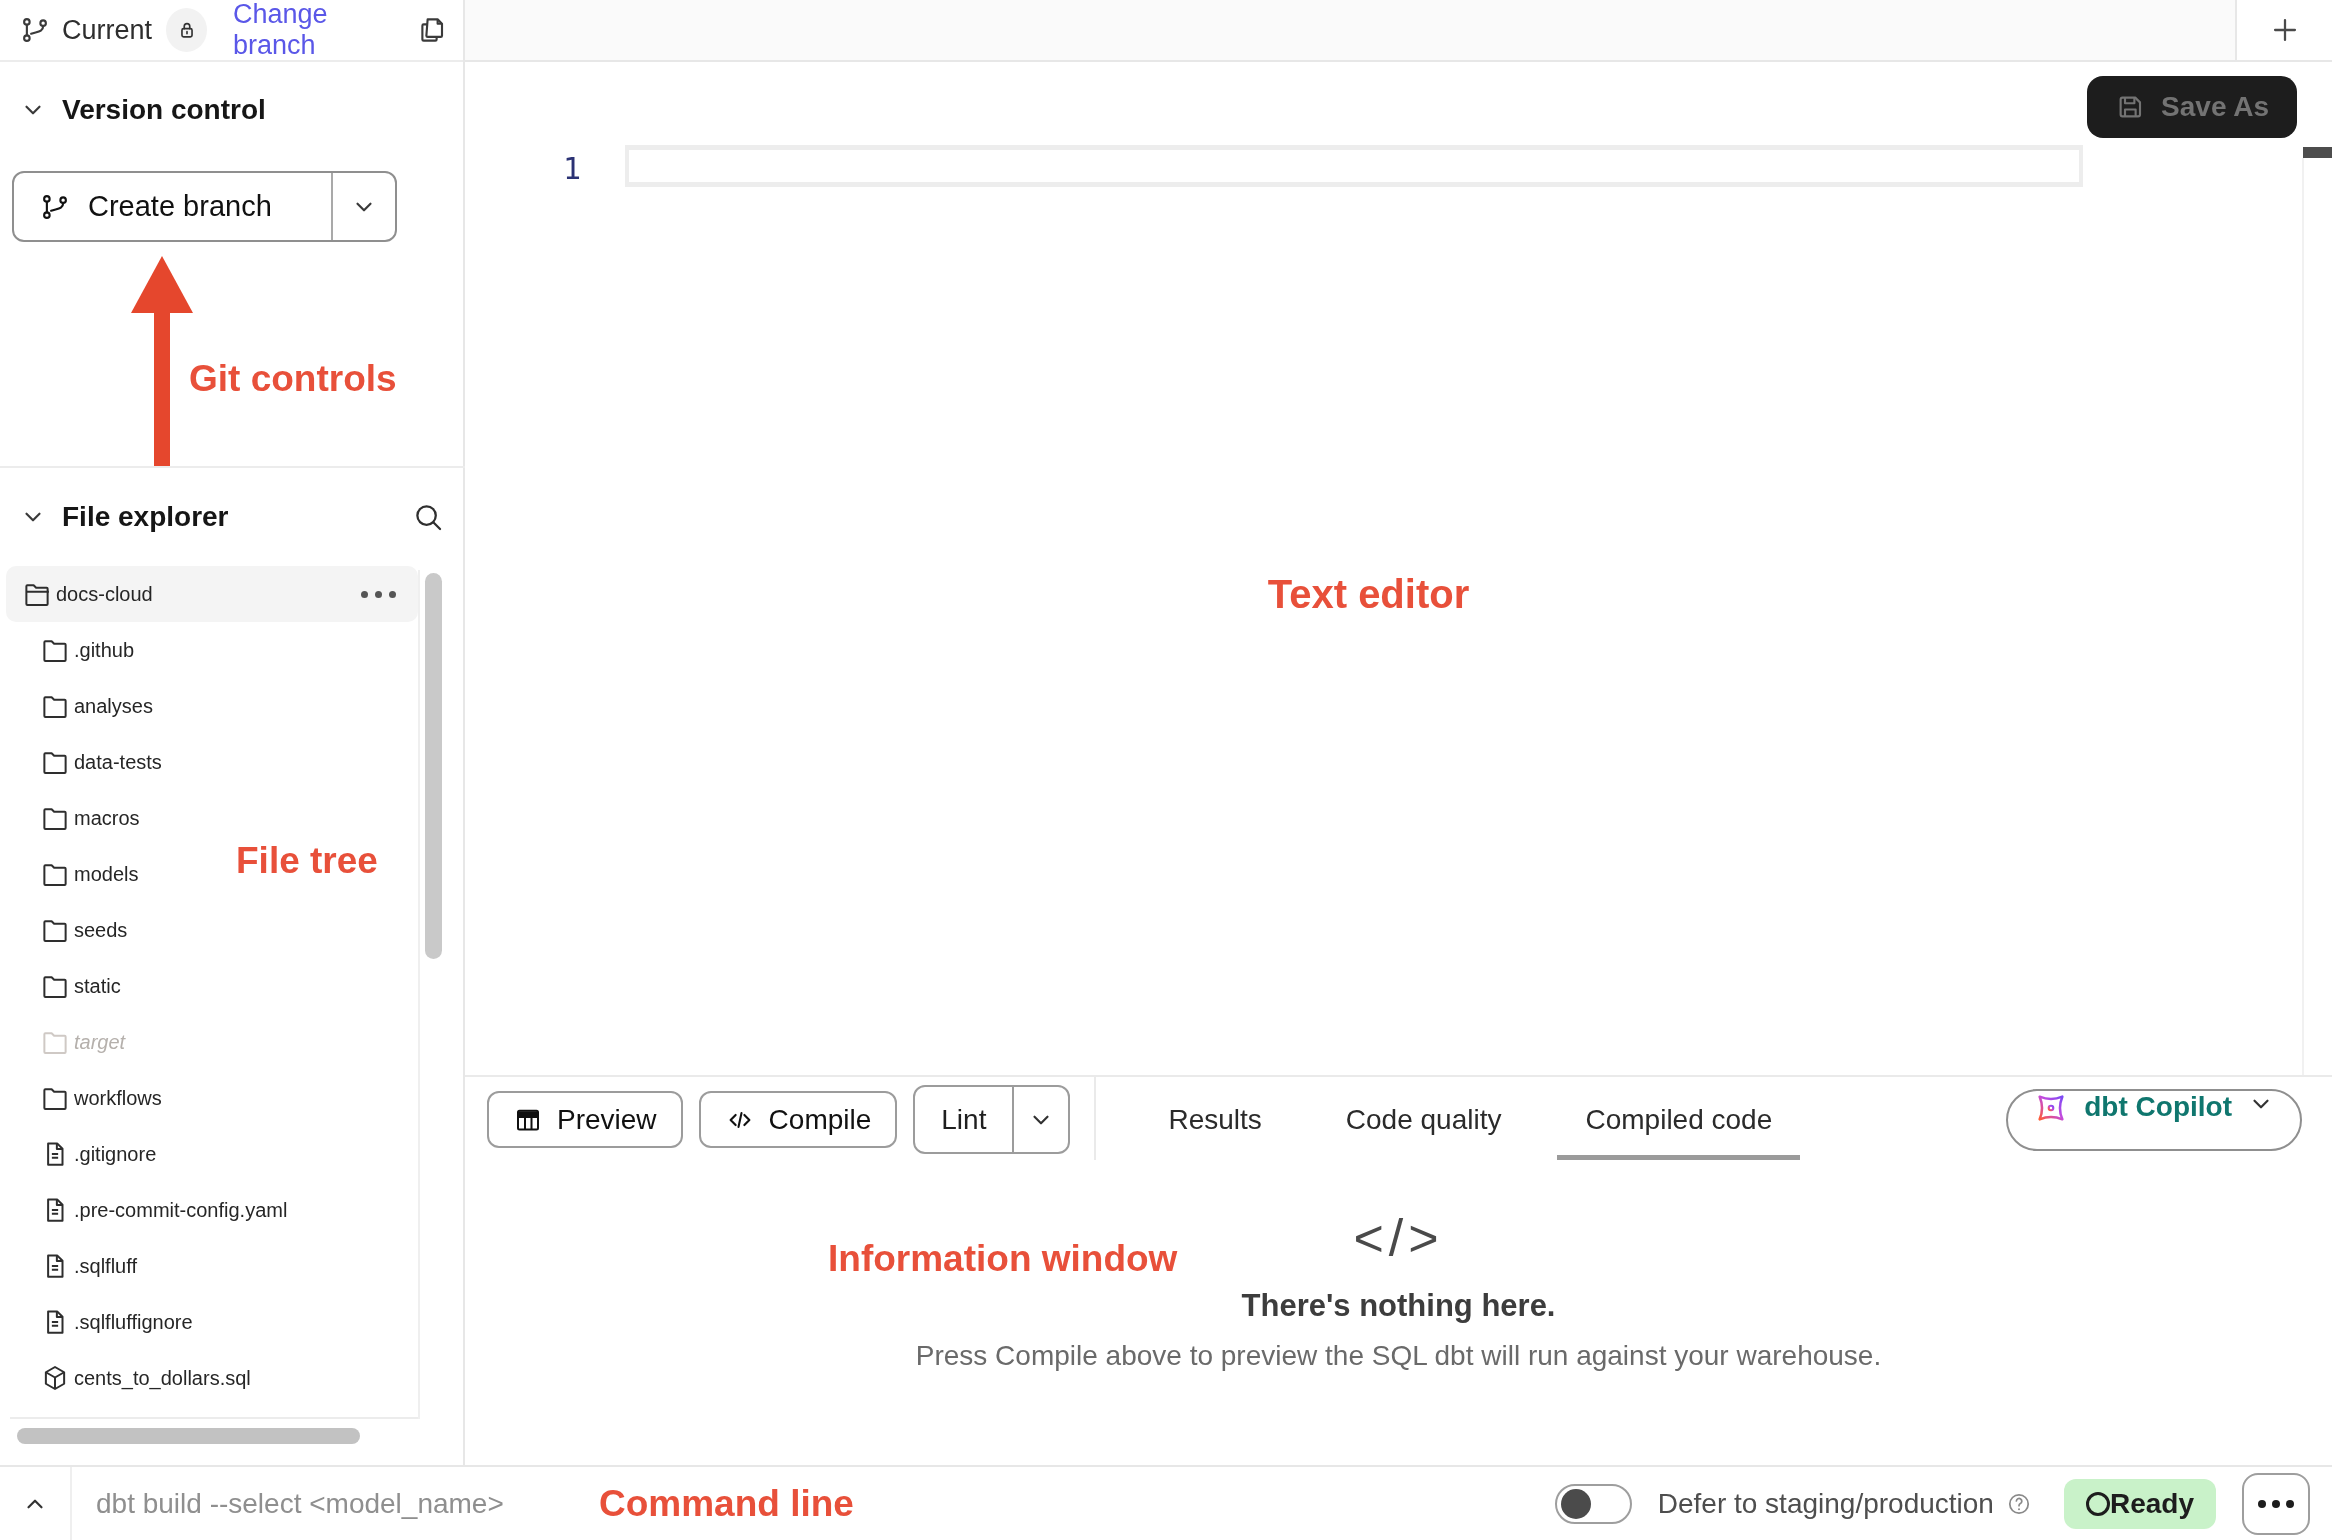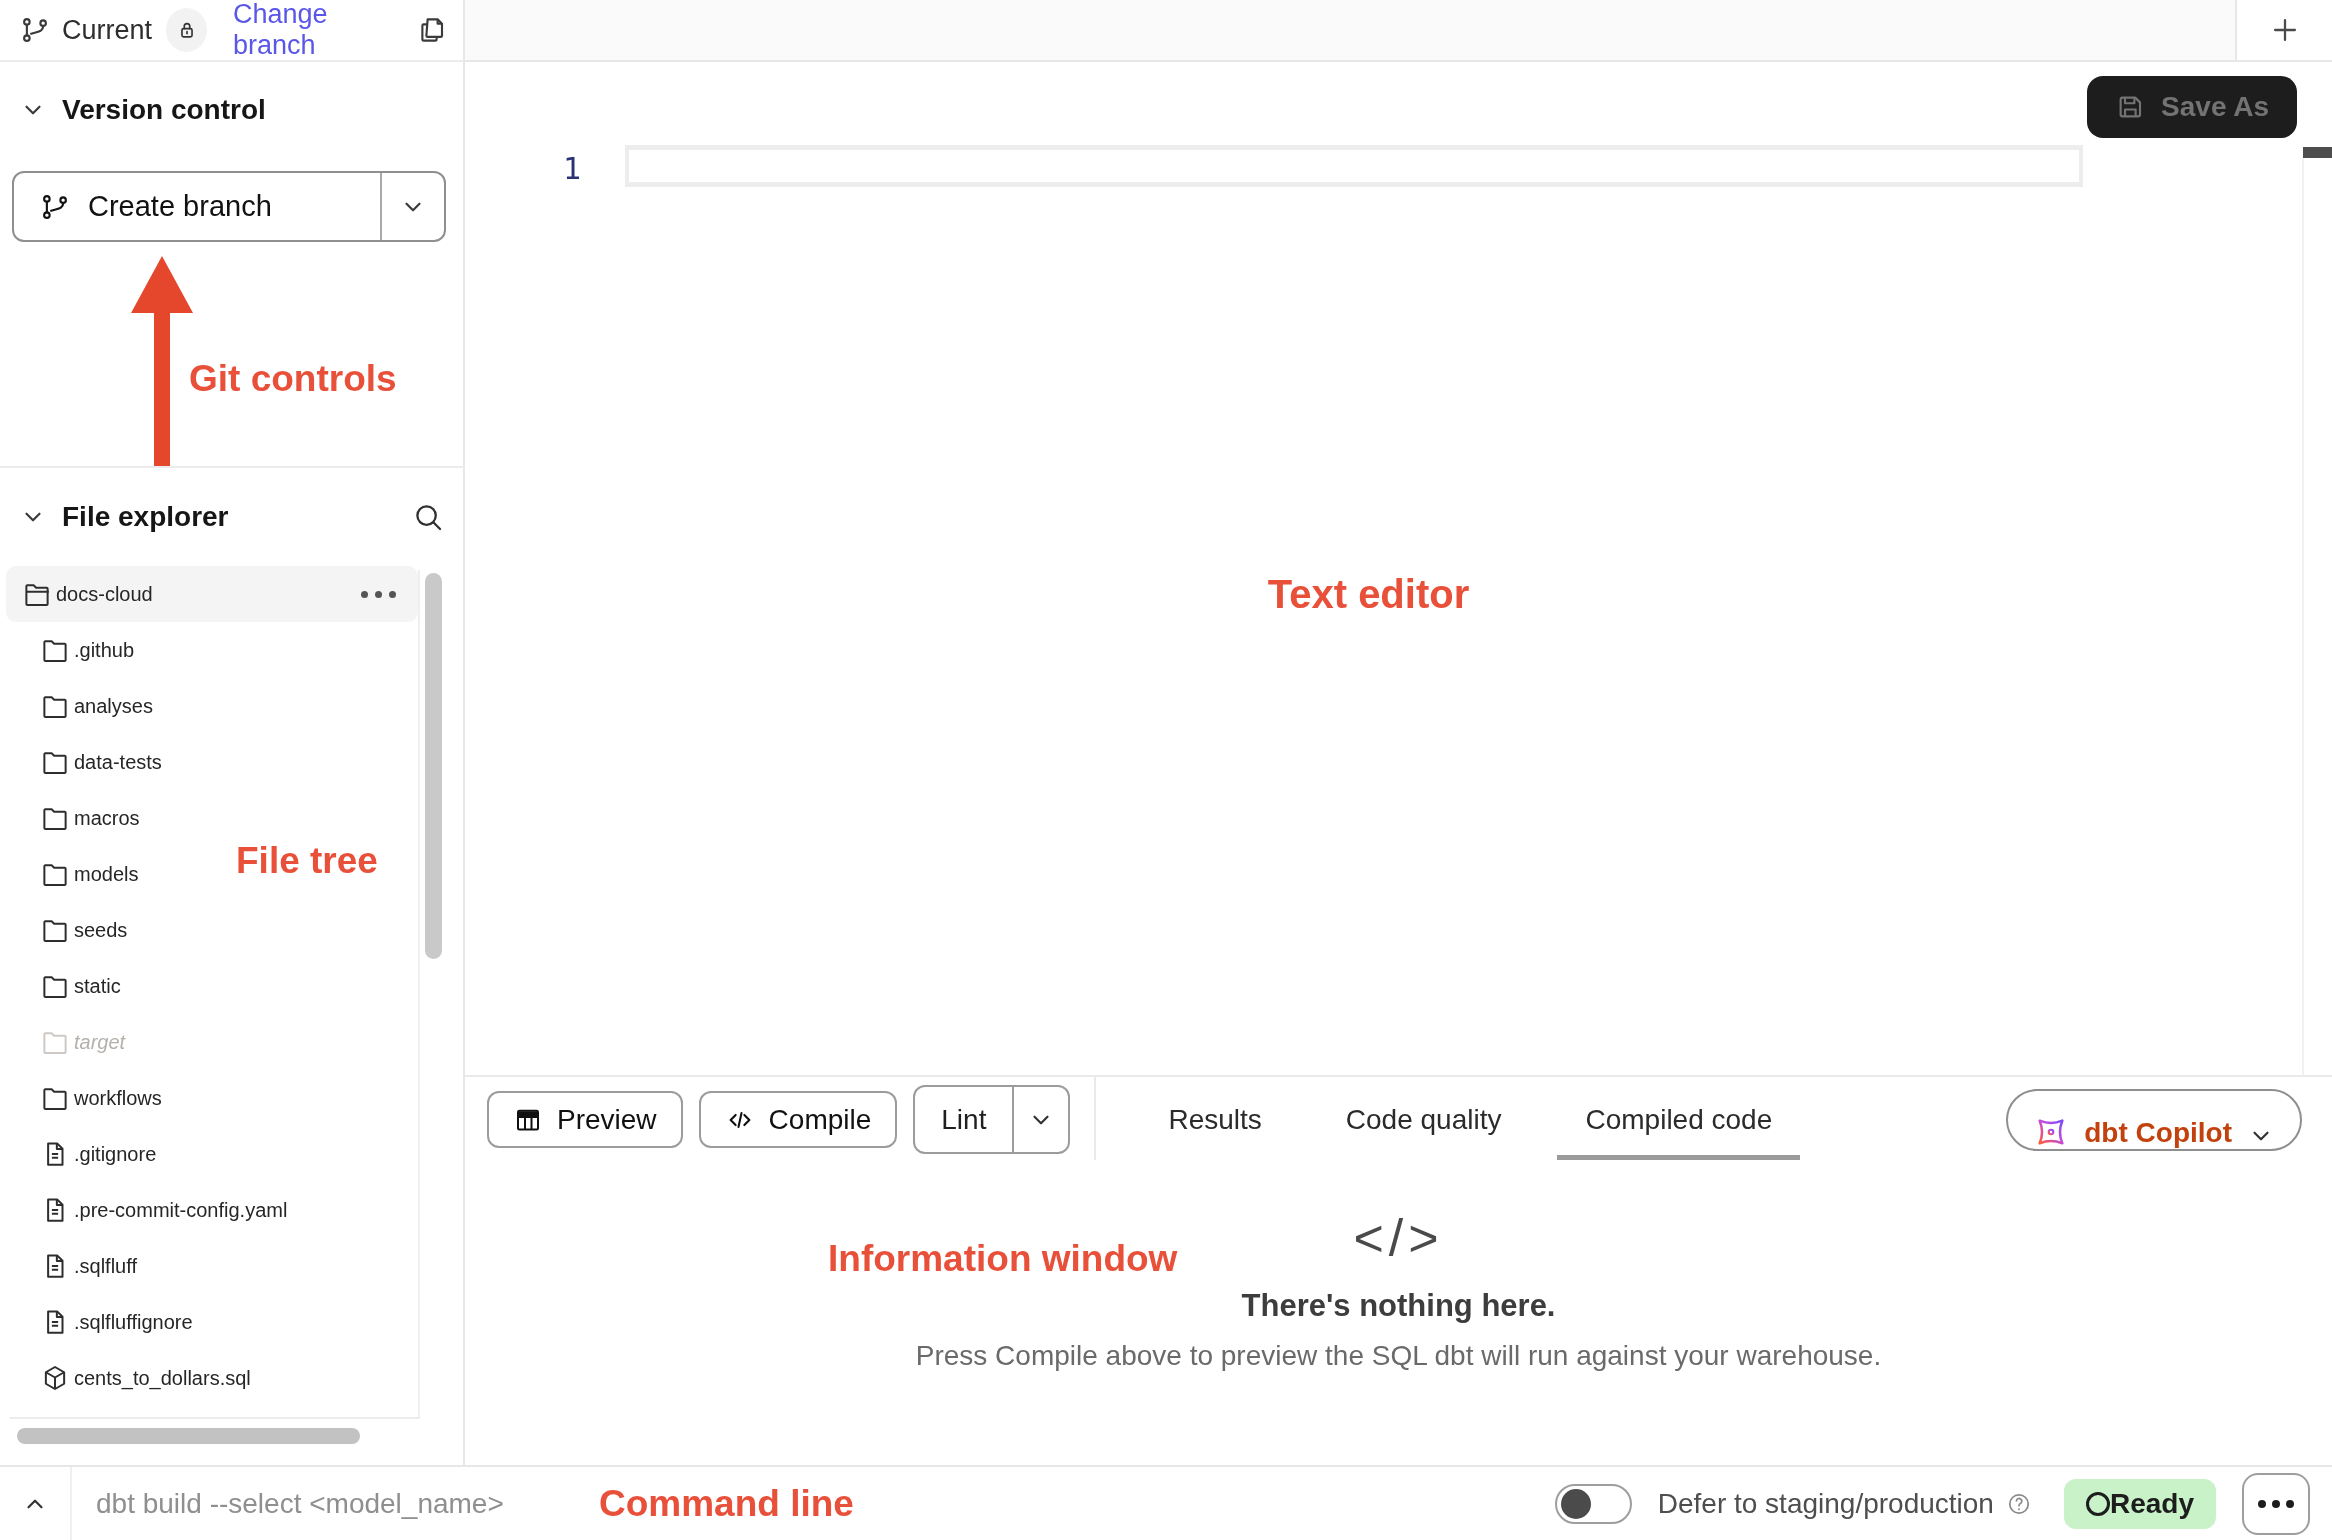--- a/index.html
+++ b/index.html
@@ -14,21 +14,21 @@
   .sidebar-header{height:62px;display:flex;align-items:center;padding:0 16px 0 20px;gap:12px;border-bottom:2px solid #ececec;box-sizing:border-box}
   .cur-label{font-size:27px;color:#2e2e2e}
   .lock-chip{width:44px;height:44px;border-radius:50%;background:#f2f2f2;display:flex;align-items:center;justify-content:center;color:#333;margin-left:2px}
   .change-branch{font-size:27px;color:var(--purple);font-weight:500;margin-left:14px;cursor:pointer}
   .copy-btn{margin-left:auto;color:#3a3a3a}
 
   .vc-header{display:flex;align-items:center;gap:16px;padding:32px 18px 0 20px}
   .sec-title{font-size:28px;font-weight:bold;color:#161616}
   .chev{color:#3a3a3a}
 
-  .create-branch{position:absolute;left:12px;top:171px;width:434px;height:71px;border:2px solid #8f8f8f;border-radius:12px;background:#fff;display:flex;box-sizing:border-box;cursor:pointer}
+  .create-branch{position:absolute;left:12px;top:171px;width:385px;height:71px;border:2px solid #8f8f8f;border-radius:12px;background:#fff;display:flex;box-sizing:border-box;cursor:pointer}
   .cb-main{flex:1;display:flex;align-items:center;gap:18px;padding-left:26px;font-size:29px;color:#111}
   .cb-caret{width:62px;border-left:2px solid #a9a9a9;display:flex;align-items:center;justify-content:center;color:#3a3a3a}
 
   .annot{position:absolute;font-weight:bold;color:var(--red);white-space:nowrap}
   .git-controls{left:189px;top:358px;font-size:37px}
   .file-tree-label{left:236px;top:840px;font-size:37px}
   .arrow{position:absolute;left:131px;top:256px}
 
   .fe-header{position:absolute;left:0;top:466px;width:465px;height:100px;border-top:2px solid #ececec;display:flex;align-items:center;gap:16px;padding:0 20px;box-sizing:border-box}
   .search-btn{margin-left:auto;color:#2f2f2f;cursor:pointer}
@@ -71,21 +71,21 @@
   
   .panel-header{position:absolute;left:465px;top:1075px;right:0;height:85px;background:#fff;border-top:2px solid #eaeaea;border-bottom:2px solid #eaeaea;box-sizing:content-box;display:flex;align-items:center;padding-left:22px}
   .pbtn{height:57px;border:2px solid #9c9c9c;border-radius:12px;background:#fff;display:flex;align-items:center;gap:14px;padding:0 24px;font-size:28px;color:#111;box-sizing:border-box;margin-right:16px;cursor:pointer}
   .lint-split{display:flex;height:69px;border:2px solid #9c9c9c;border-radius:12px;overflow:hidden;box-sizing:border-box}
   .lint-main{padding:0 26px;display:flex;align-items:center;font-size:28px;cursor:pointer}
   .lint-caret{width:54px;border-left:2px solid #9c9c9c;display:flex;align-items:center;justify-content:center;color:#333;cursor:pointer}
   .hdr-divider{width:2px;height:85px;background:#eaeaea;margin-left:24px}
   .ptabs{display:flex;height:85px;margin-left:30px}
   .ptab{position:relative;display:flex;align-items:center;padding:0 42px;font-size:28px;color:#2b2b2b;cursor:pointer}
   .ptab.active::after{content:"";position:absolute;left:14px;right:14px;bottom:0;height:7px;background:#9b9b9b}
-  .copilot{margin-left:auto;margin-right:30px;height:62px;border:2px solid #8f8f8f;border-radius:32px;display:flex;align-items:flex-end;gap:16px;padding:0 26px;font-size:28px;font-weight:600;color:#c2410c;box-sizing:border-box;cursor:pointer}
+  .copilot{margin-left:auto;margin-right:30px;height:62px;border:2px solid #8f8f8f;border-radius:32px;display:flex;align-items:flex-start;gap:16px;padding:0 26px;font-size:28px;font-weight:600;color:#0f766e;box-sizing:border-box;cursor:pointer}
 
   
   .info-area{position:absolute;left:465px;top:1160px;right:0;height:305px;background:#fff;display:flex;flex-direction:column;align-items:center}
   .code-glyph{margin-top:48px;font-size:52px;color:#4a4a4a;letter-spacing:5px}
   .empty-title{margin-top:20px;font-size:31px;font-weight:bold;color:#3d3d3d}
   .empty-sub{margin-top:16px;font-size:28px;color:#6a6a6a}
   .info-label{position:absolute;left:363px;top:78px;font-size:37px;font-weight:bold;color:var(--red)}
 
   
   .bottom-bar{position:absolute;left:0;top:1465px;width:2332px;height:75px;border-top:2px solid var(--border);background:#fff;display:flex;align-items:center;box-sizing:border-box}

